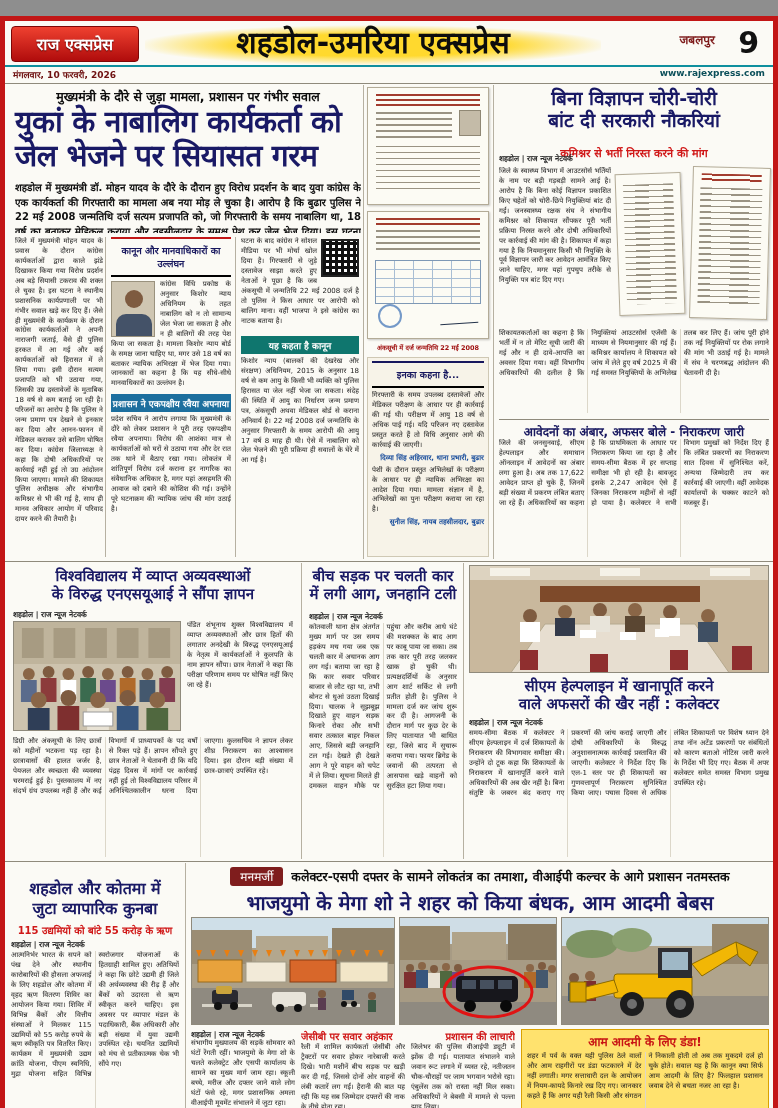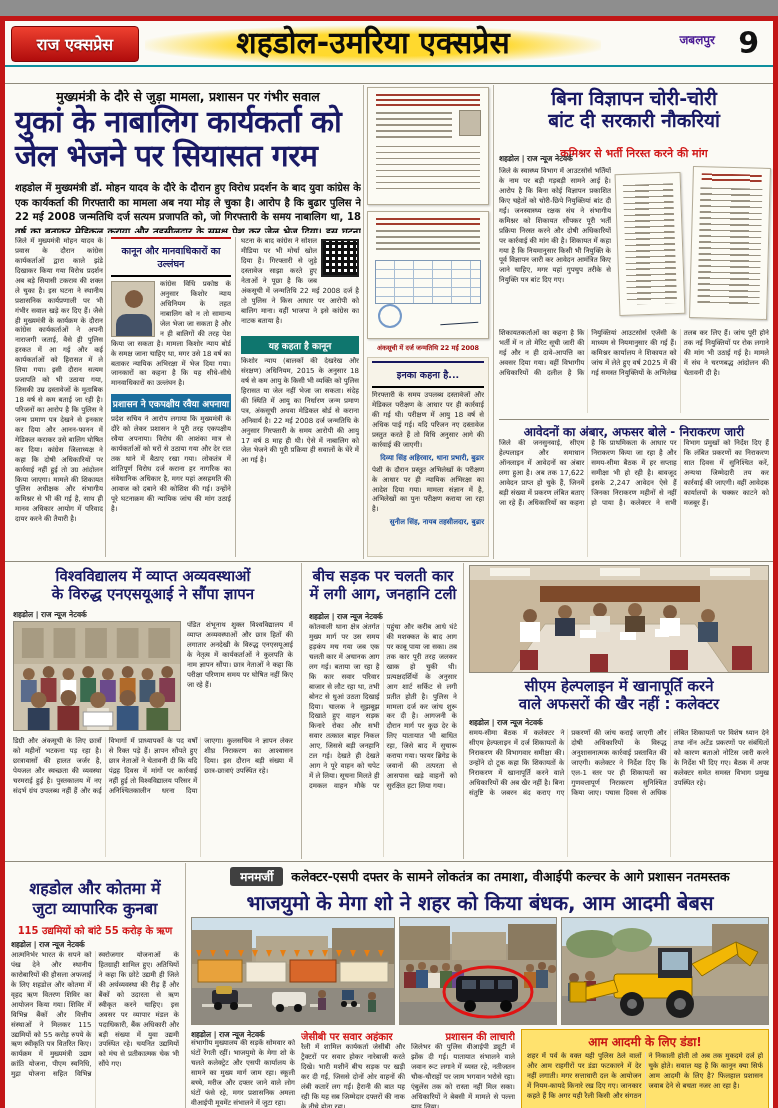--- a/index.html
+++ b/index.html
@@ -4,21 +4,21 @@
 <style>
   *{margin:0;padding:0;box-sizing:border-box}
   html,body{background:#8e8e8e;font-family:"DejaVu Sans",sans-serif}
   .sheet{position:relative;width:778px;height:1108px;margin:16px auto;background:#fbfaf5;border:5px solid #c21616;overflow:hidden}
   .abs{position:absolute}
   .vrule{position:absolute;width:1px;background:#b6b0a1}
   .hrule{position:absolute;height:1px;background:#8f8a7c}
   
   .logo-box{display:flex;align-items:center;justify-content:center;background:linear-gradient(180deg,#ef4130,#b00c0c);border:1px solid #7e0606;border-radius:4px;color:#fff;font-weight:800;font-size:16px;text-shadow:0 1px 1px #5a0303}
   .edition-title{display:block;text-align:center;font-size:30px;font-weight:800;color:#0d0d0d;line-height:44px;white-space:nowrap;background:radial-gradient(ellipse 52% 46% at 50% 55%,#ffd92e 55%,rgba(255,217,46,0) 100%)}
-  .city{font-size:12px;font-weight:800;color:#4c1d95}
+  .city{font-size:12px;font-weight:800;color:#7f1d1d}
   .pagenum{font-size:30px;font-weight:800;color:#111}
   .date-row{display:flex;justify-content:space-between;padding:0 8px;font-size:9px;font-weight:700}
   .date-row .date{color:#6e1010}
   .date-row .site{color:#0b4f5a}
   
   .h-navy{color:#191965;font-weight:800}
   .lead-h{font-size:30px;line-height:1.12;letter-spacing:-.5px}
   .h20{font-size:19px;line-height:1.16;text-align:center}
   .h15{font-size:15px;line-height:1.22;text-align:center}
   .h16{font-size:16px;line-height:1.22;text-align:center}
@@ -44,40 +44,44 @@
   .p-table{position:absolute;left:7px;right:7px;border:1px solid #7e98b5;background:repeating-linear-gradient(180deg,transparent 0 8px,#a9bed4 8px 9px),repeating-linear-gradient(90deg,transparent 0 18px,#a9bed4 18px 19px)}
   .p-seal{position:absolute;left:10px;bottom:10px;width:24px;height:24px;border:2px solid #3a6fb5;border-radius:50%;opacity:.7}
   .p-sign{position:absolute;right:10px;bottom:14px;width:38px;height:10px;border-bottom:1.5px solid #23324a;transform:rotate(-4deg)}
   .person{width:44px;height:56px;background:#cfc6b2;border:1px solid #9a927e;float:left;margin:1px 5px 2px 0;position:relative}
   .person::before{content:"";position:absolute;left:13px;top:8px;width:18px;height:18px;border-radius:50%;background:#7e5b40}
   .person::after{content:"";position:absolute;left:4px;bottom:0;width:36px;height:22px;border-radius:10px 10px 0 0;background:#445268}
   .qr{width:38px;height:38px;border:2px solid #222;float:right;margin:2px 0 2px 4px;background:repeating-linear-gradient(0deg,#111 0 3px,transparent 3px 6px),repeating-linear-gradient(90deg,#111 0 3px,#fff 3px 6px)}
   figure svg{display:block}
   
   .mega-banner{display:flex;align-items:center;justify-content:center;gap:8px}
-  .mlabel{background:#404040;color:#fff;font-weight:700;font-size:12px;padding:1px 10px;border-radius:3px}
+  .mlabel{background:#7f1d1d;color:#fff;font-weight:400;font-size:12px;padding:1px 10px;border-radius:3px}
   .mkicker{font-size:12.5px;font-weight:800;color:#0d0d0d}
   .ybox{background:#ffe26e;border:1px solid #daa100;padding:3px 5px;overflow:hidden}
   .ytitle{color:#c81414;font-weight:800;font-size:12px;text-align:center;margin-bottom:2px}
   .photo-frame{border:1px solid #8f8a7c;overflow:hidden;background:#cfc5b0}
 </style>
 </head>
 <body>
 
 <div class="sheet">
 
   <div class="abs logo-box" style="left:6px;top:5px;width:128px;height:36px">
     <span>राज एक्सप्रेस</span>
   </div>
   <div class="abs" style="left:140px;top:0;width:456px;height:44px">
     <span class="edition-title">शहडोल-उमरिया एक्सप्रेस</span>
   </div>
   <div class="abs city" style="right:58px;top:10px">जबलपुर</div>
   <div class="abs pagenum" style="right:14px;top:4px">9</div>
   <div class="abs" style="left:0;top:44px;width:768px;height:2px;background:#0e8f9e"></div>
+  <div class="abs date-row" style="left:0;top:47px;width:768px;height:13px">
+    <span class="date">मंगलवार, 10 फरवरी, 2026</span>
+    <span class="site">www.rajexpress.com</span>
+  </div>
   <div class="hrule" style="left:0;top:62px;width:768px"></div>
 
   <div class="vrule" style="left:488px;top:64px;height:474px"></div>
   <div class="vrule" style="left:358px;top:64px;height:474px"></div>
   <div class="vrule" style="left:100px;top:216px;height:320px"></div>
   <div class="vrule" style="left:230px;top:216px;height:320px"></div>
 
   <div class="abs kicker" style="left:10px;top:67px;width:346px">मुख्यमंत्री के दौरे से जुड़ा मामला, प्रशासन पर गंभीर सवाल</div>
   <h1 class="abs h-navy lead-h" style="left:10px;top:84px;width:350px"><span>युकां के नाबालिग कार्यकर्ता को</span><br><span>जेल भेजने पर सियासत गरम</span></h1>
   <p class="abs intro" style="left:10px;top:160px;width:346px;height:52px">शहडोल में मुख्यमंत्री डॉ. मोहन यादव के दौरे के दौरान हुए विरोध प्रदर्शन के बाद युवा कांग्रेस के एक कार्यकर्ता की गिरफ्तारी का मामला अब नया मोड़ ले चुका है। आरोप है कि बुढार पुलिस ने 22 मई 2008 जन्मतिथि दर्ज सत्यम प्रजापति को, जो गिरफ्तारी के समय नाबालिग था, 18 वर्ष का बताकर मेडिकल कराया और तहसीलदार के समक्ष पेश कर जेल भेज दिया। इस घटना को लेकर कांग्रेस ने प्रशासन पर गंभीर आरोप लगाए हैं।</p>

